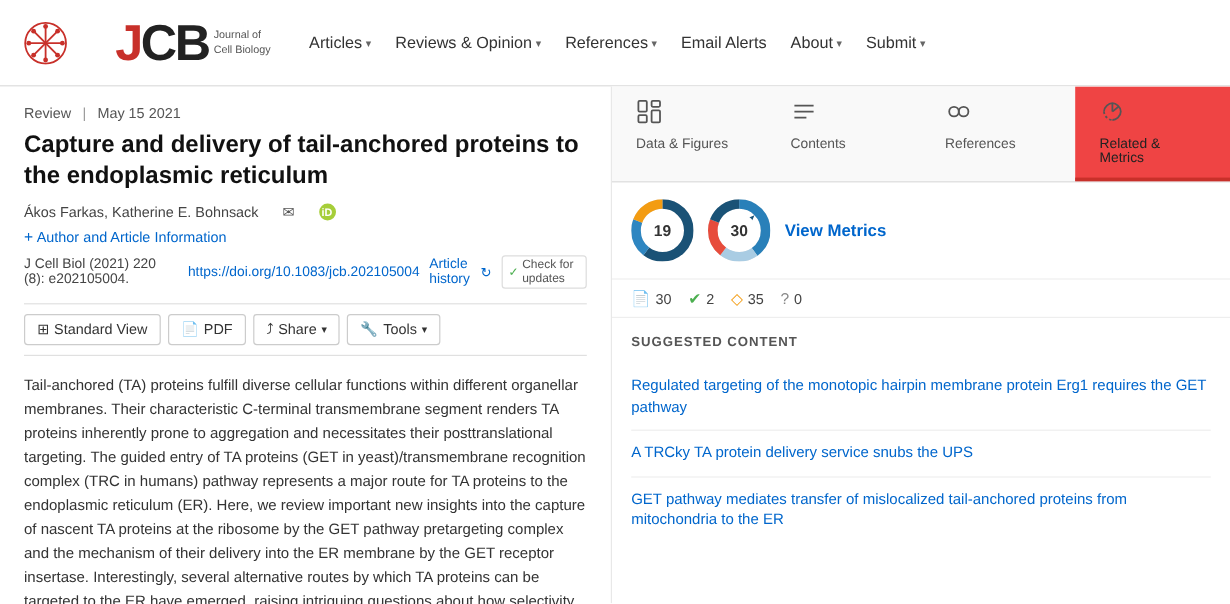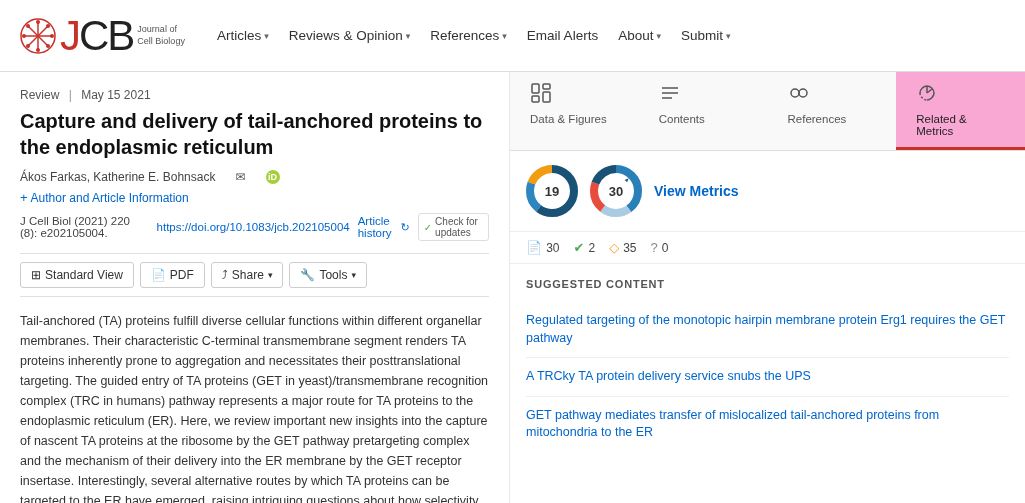--- a/index.html
+++ b/index.html
@@ -177,21 +177,21 @@
       cursor: pointer;
       font-size: 11.5px;
       color: #555;
       border-bottom: 3px solid transparent;
       gap: 4px;
       flex: 1;
     }
     .tab.active {
       border-bottom: 3px solid #c8302a;
       color: #222;
-      background: #f9a8d4;
+      background: #ef4444;
     }
     .tab-icon {
       font-size: 20px;
       color: #555;
     }
     .tab.active .tab-icon { color: #222; }
 
     
     .metrics-area {
       padding: 14px 16px;
@@ -295,21 +295,21 @@
       <line x1="28" y1="8" x2="8" y2="28" stroke="#c8302a" stroke-width="1.5"></line>
       <circle cx="18" cy="4" r="2" fill="#c8302a"></circle>
       <circle cx="18" cy="32" r="2" fill="#c8302a"></circle>
       <circle cx="4" cy="18" r="2" fill="#c8302a"></circle>
       <circle cx="32" cy="18" r="2" fill="#c8302a"></circle>
       <circle cx="8" cy="8" r="2" fill="#c8302a"></circle>
       <circle cx="28" cy="28" r="2" fill="#c8302a"></circle>
       <circle cx="28" cy="8" r="2" fill="#c8302a"></circle>
       <circle cx="8" cy="28" r="2" fill="#c8302a"></circle>
     </svg>
-    <span style="font-size:42px;font-weight:400;line-height:1;letter-spacing:-2px;color:#222;">
+    <span style="font-size:42px;font-weight:700;line-height:1;letter-spacing:-2px;color:#222;margin-left:36px;">
       <span style="color:#c8302a;">J</span>CB
     </span>
     <div class="logo-text-sub">Journal of<br>Cell Biology</div>
   </div>
 
   <nav>
     <div class="nav-item">
       <span>Articles</span>
       <span class="nav-chevron">▾</span>
     </div>

